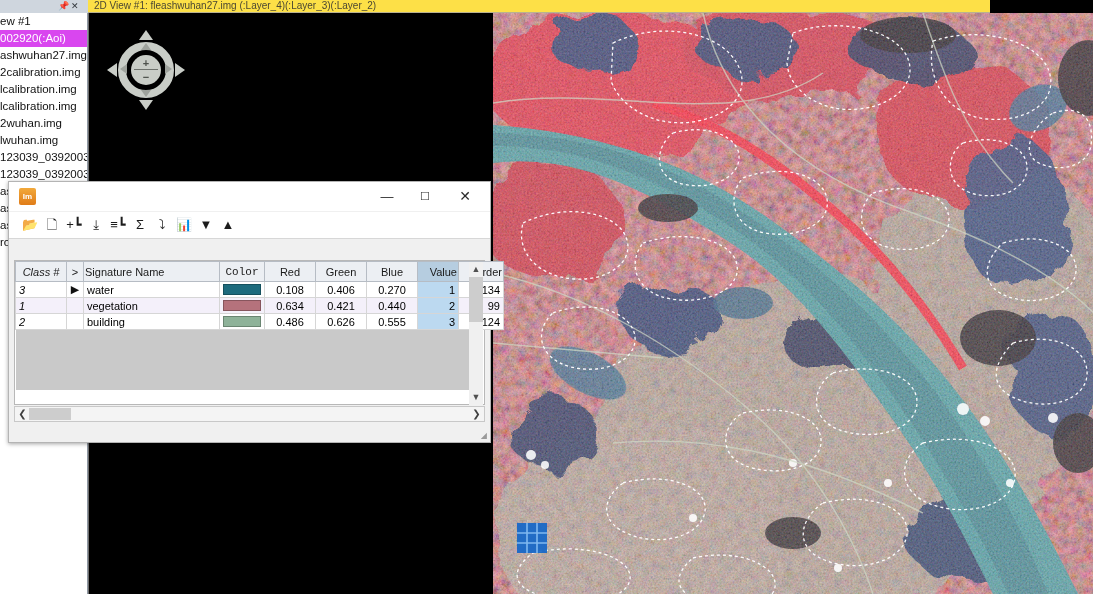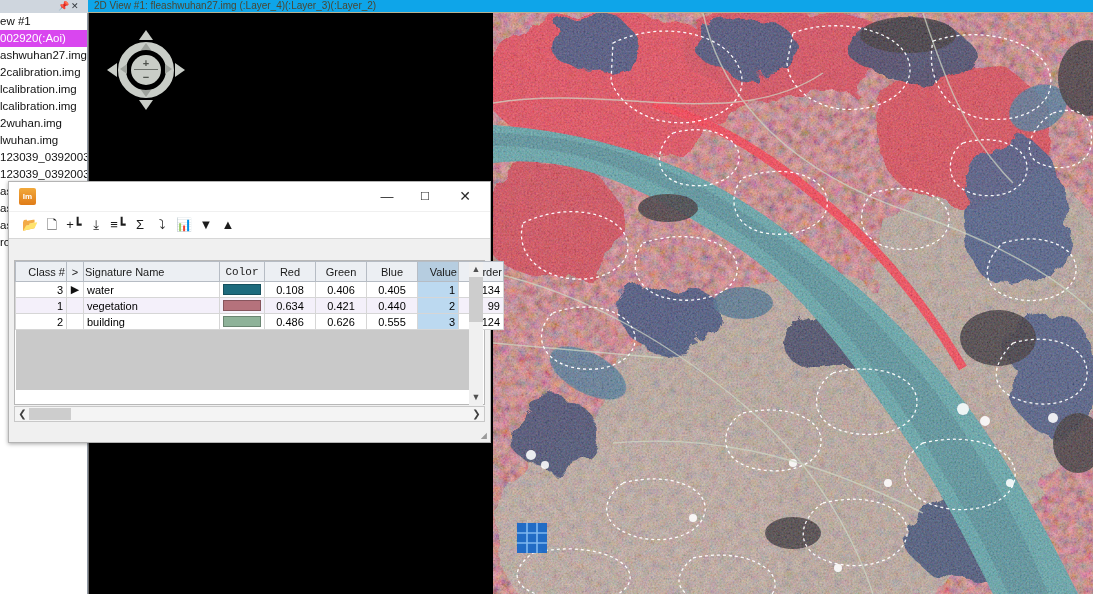--- a/index.html
+++ b/index.html
@@ -14,22 +14,22 @@
   #pin-icon{left:58px;}
   #panel-close-icon{left:71px;}
   #tree-list{position:absolute;left:0;top:13px;width:87px;height:581px;
       border-right:1px solid #8f98a3;background:#fff;overflow:hidden;}
   .tree-item{height:17px;line-height:17px;padding-left:0px;white-space:nowrap;
       font-size:11.5px;color:#111;overflow:hidden;}
   .tree-item.sel{background:#d946ef;color:#fff;}
 
   
   #view-window{position:absolute;left:88px;top:0;width:1005px;height:594px;background:#000;}
-  #view-titlebar{position:absolute;left:0;top:0;width:1005px;height:12px;
-      background:#0ea5e9;border-bottom:1px solid #b9b191;}
+  #view-titlebar{position:absolute;left:0;top:0;width:902px;height:12px;
+      background:#fde047;border-bottom:1px solid #b9b191;}
   #view-title-text{position:absolute;left:6px;top:0px;line-height:12px;
       font-size:10px;color:#4b4732;white-space:nowrap;}
   #view-canvas{position:absolute;left:0;top:13px;width:1005px;height:581px;background:#000;
       border-left:1px solid #6d6d6d;}
 
   
   #navigator{position:absolute;left:18px;top:17px;width:78px;height:80px;}
   .nav-ring{position:absolute;left:11px;top:12px;width:56px;height:56px;border-radius:50%;
       border:8px solid #c9cdc7;box-sizing:border-box;}
   .nav-core{position:absolute;left:24px;top:25px;width:30px;height:30px;border-radius:50%;
@@ -74,21 +74,21 @@
       font-size:13px;color:#1c1c1c;vertical-align:top;}
 
   
   #sig-table-wrap{position:absolute;left:5px;top:78px;width:471px;height:145px;
       background:#fff;border:1px solid #b8b8b8;box-sizing:border-box;}
   table.sig-table{border-collapse:collapse;width:455px;table-layout:fixed;}
   table.sig-table th{background:#eceff3;border:1px solid #b6bcc4;font-weight:normal;
       font-size:11px;height:17px;color:#1a1a1a;}
   table.sig-table td{border:1px solid #d6d6d6;height:15px;font-size:11px;
       padding:0 3px;background:#fff;}
-  .c-class{width:48px;text-align:right;}
+  .c-class{width:48px;font-style:italic;}
   .c-arrow{width:14px;text-align:center;color:#111;font-size:8px;}
   .c-name{width:133px;text-align:left;}
   .c-color{width:38px;padding:1px 3px;font-family:Liberation Mono, monospace;}
   .c-num{width:48px;text-align:center;}
   .c-value{width:38px;text-align:right;background:#bcd9f0 !important;}
   .c-order{width:42px;text-align:right;}
   th.c-value{background:#b6cde0 !important;color:#e9eef3;}
   tr.alt td{background:#f4f0fa;}
   .swatch{display:block;width:100%;height:11px;border:1px solid rgba(0,0,0,.25);box-sizing:border-box;}
   #table-filler{position:absolute;left:1px;top:69px;width:454px;height:60px;background:#c9c9c9;}
@@ -322,21 +322,21 @@
       <tbody id="sig-tbody">
           <tr>
             <td class="c-class">3</td>
             <td class="c-arrow">▶</td>
             <td class="c-name">water</td>
             <td class="c-color">
               <span class="swatch" style="background: rgb(29, 107, 125);"></span>
             </td>
             <td class="c-num">0.108</td>
             <td class="c-num">0.406</td>
-            <td class="c-num">0.405</td>
+            <td class="c-num">0.270</td>
             <td class="c-value">1</td>
             <td class="c-order">134</td>
           </tr>
           <tr class="alt">
             <td class="c-class">1</td>
             <td class="c-arrow"></td>
             <td class="c-name">vegetation</td>
             <td class="c-color">
               <span class="swatch" style="background: rgb(181, 114, 124);"></span>
             </td>

